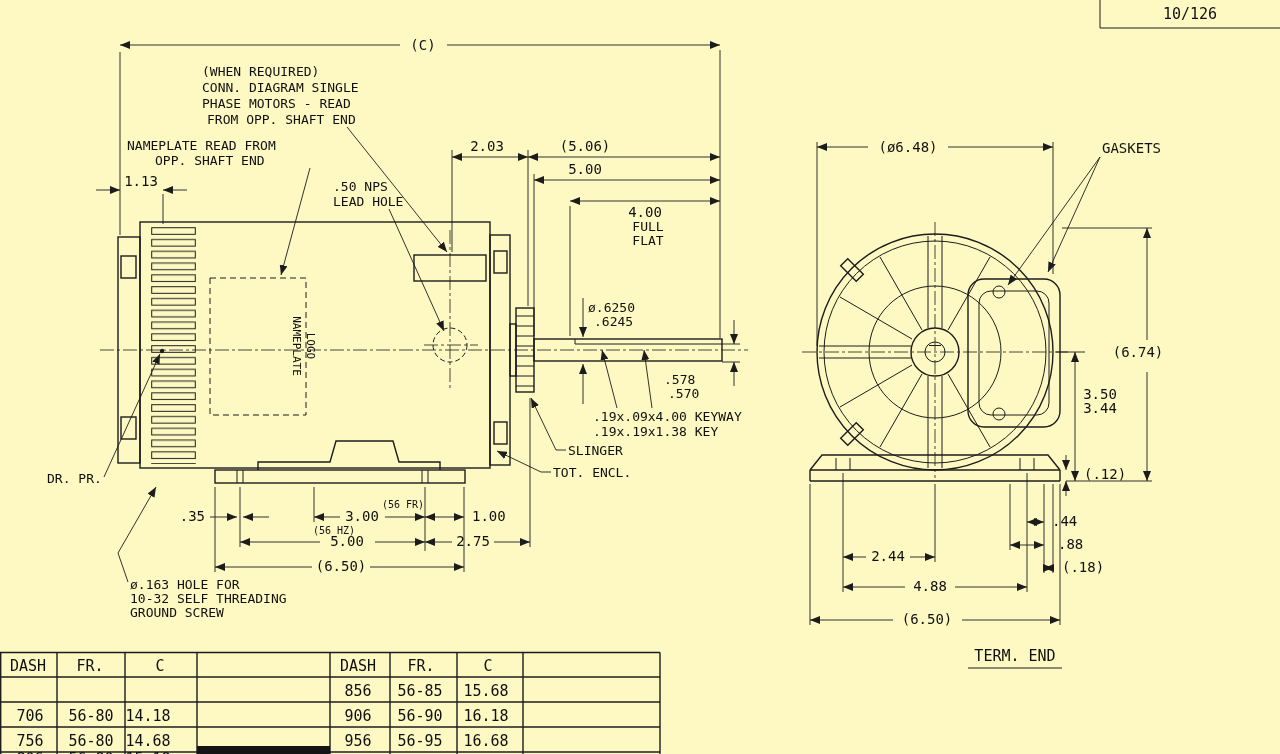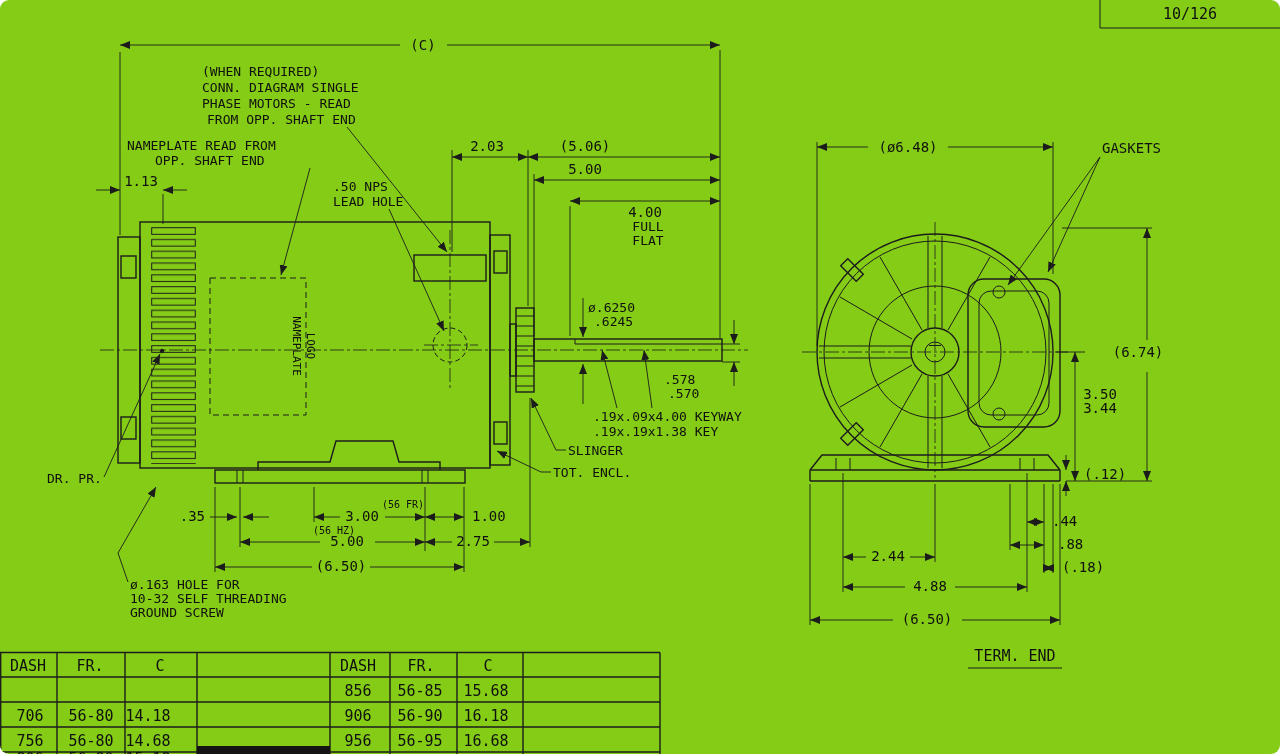--- a/index.html
+++ b/index.html
@@ -1,16 +1,16 @@
 <!DOCTYPE html>
 <html><head>
 <meta charset="utf-8">
 <style>
   html,body{margin:0;padding:0;background:#ffffff;}
-  #stage{position:relative;width:1280px;height:754px;overflow:hidden;background:#84cc16;border-radius:9px;}
+  #stage{position:relative;width:1280px;height:754px;overflow:hidden;background:#fef9c3;}
   svg{display:block;}
   text{fill:#101010;font-family:"DejaVu Sans Mono","Liberation Mono",monospace;}
   .geo{fill:none;stroke:#1c1c1c;stroke-width:1.4;stroke-linejoin:miter;}
   .thin{fill:none;stroke:#1c1c1c;stroke-width:1;}
   .dim{fill:none;stroke:#1c1c1c;stroke-width:0.9;}
   .cl{fill:none;stroke:#1c1c1c;stroke-width:0.8;stroke-dasharray:14 3 3 3;}
   .dash{stroke-dasharray:6 4;}
   .dashc{stroke-dasharray:5 3;}
   .tb{fill:none;stroke:#1c1c1c;stroke-width:1.4;}
   .t10{font-size:10px;}

